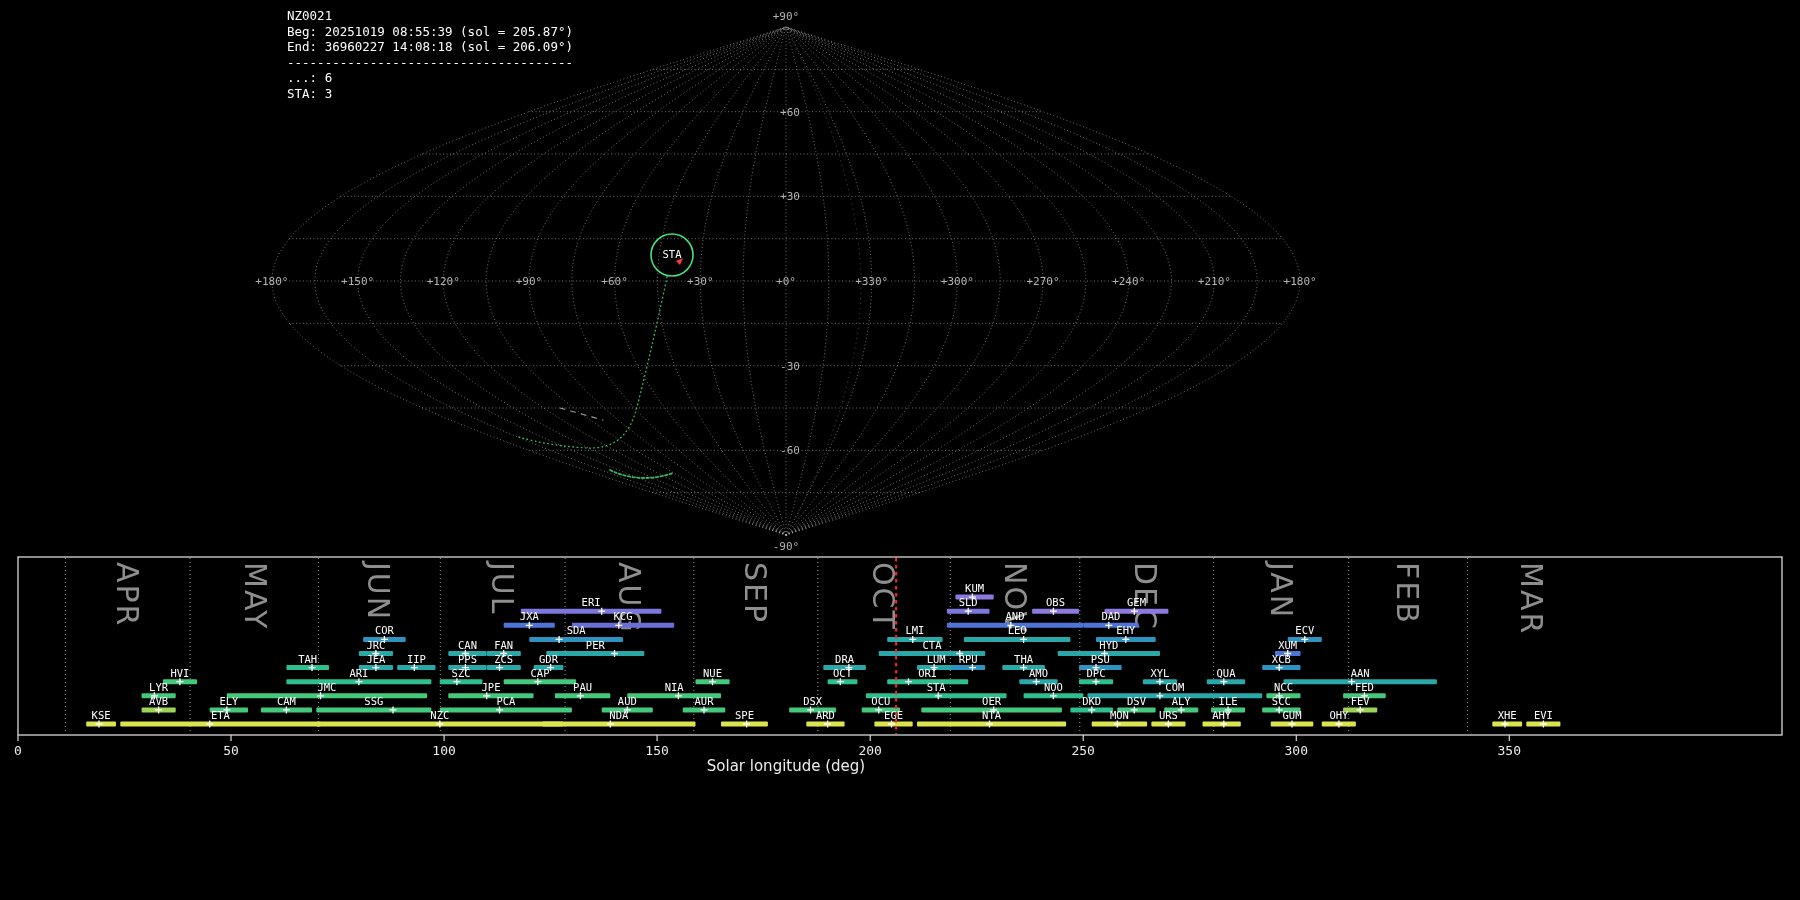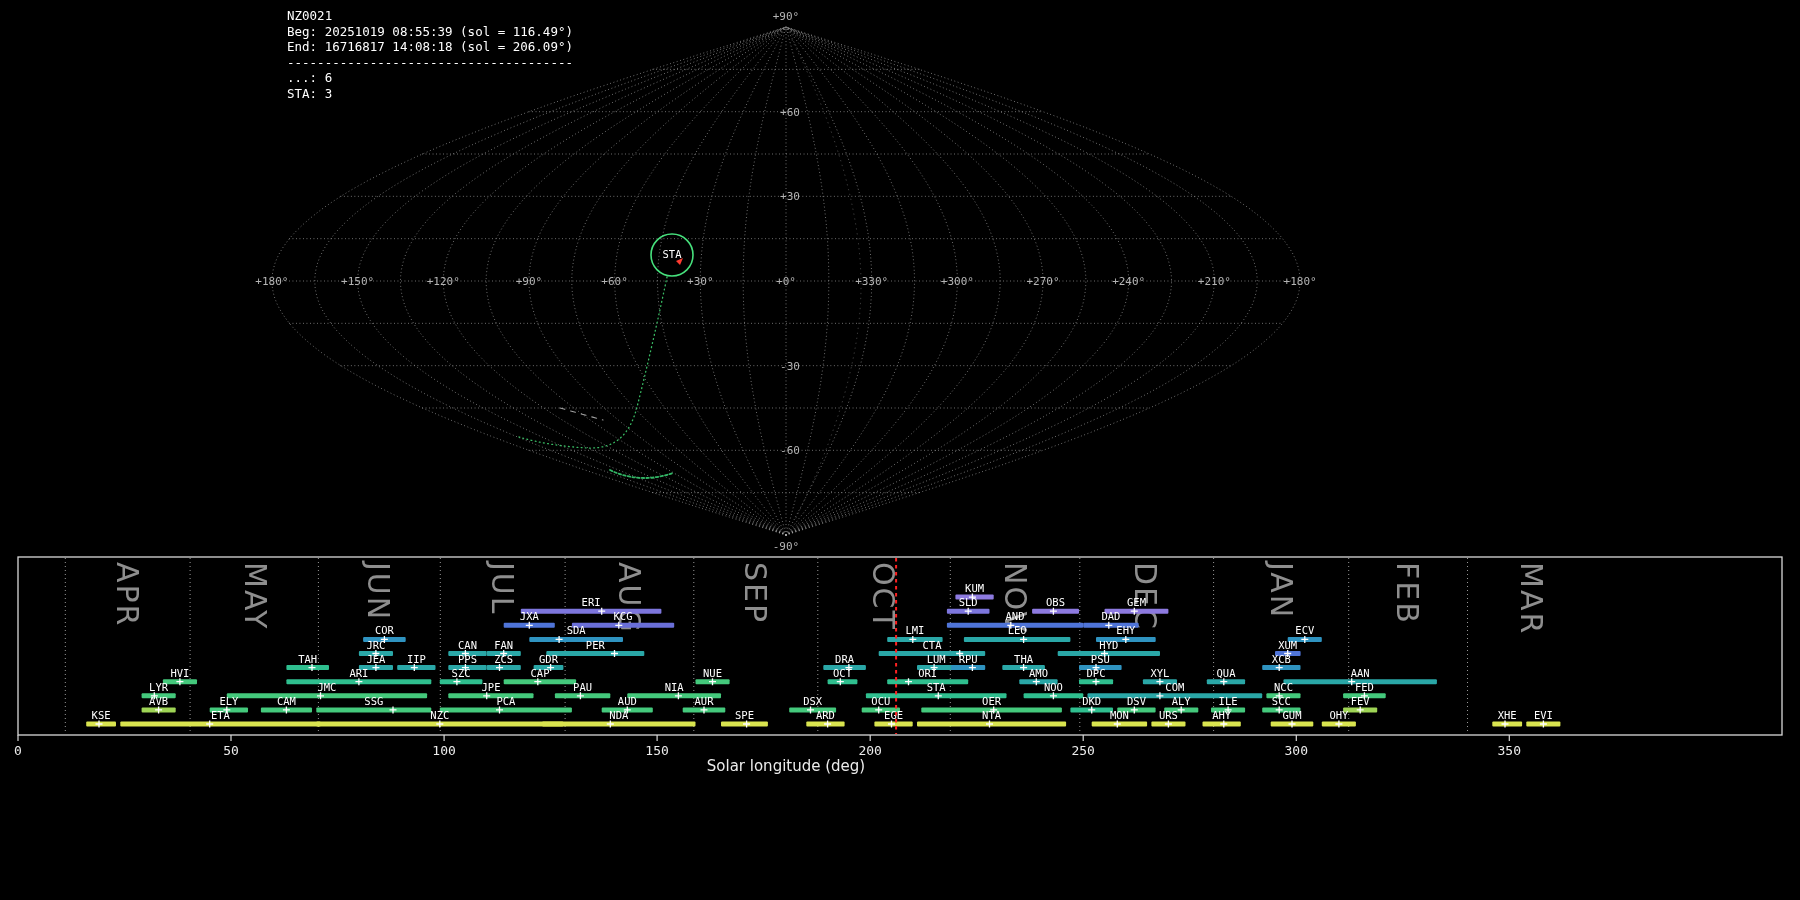--- a/index.html
+++ b/index.html
@@ -6,21 +6,21 @@
   body{width:1800px;height:900px;position:relative;overflow:hidden;
        font-family:"DejaVu Sans Mono",monospace;}
   .info-panel{position:absolute;left:275px;top:8px;color:#fff;
        font:12.5px/15.5px "DejaVu Sans Mono",monospace;white-space:pre;z-index:5;margin-left:12px;}
   #plot{position:absolute;left:0;top:0;}
 </style>
 </head>
 <body>
 
 <div class="screen">
-  <div class="info-panel" id="info-panel"><div>NZ0021</div><div>Beg: 20251019 08:55:39 (sol = 116.49°)</div><div>End: 16716817 14:08:18 (sol = 206.09°)</div><div>--------------------------------------</div><div>...: 6</div><div>STA: 3</div></div>
+  <div class="info-panel" id="info-panel"><div>NZ0021</div><div>Beg: 20251019 08:55:39 (sol = 205.87°)</div><div>End: 36960227 14:08:18 (sol = 206.09°)</div><div>--------------------------------------</div><div>...: 6</div><div>STA: 3</div></div>
   <svg id="plot" width="1800" height="900" viewBox="0 0 1800 900">
     <g id="skymap">
         <polyline points="786.0,535.0 803.9,529.3 821.9,523.7 839.7,518.0 857.5,512.4 875.3,506.8 892.9,501.1 910.4,495.5 927.7,489.8 944.9,484.2 961.8,478.5 978.6,472.9 995.1,467.3 1011.4,461.6 1027.3,456.0 1043.0,450.3 1058.4,444.7 1073.5,439.0 1088.2,433.4 1102.5,427.7 1116.4,422.1 1130.0,416.5 1143.1,410.8 1155.8,405.2 1168.0,399.5 1179.8,393.9 1191.1,388.2 1201.9,382.6 1212.2,376.9 1222.0,371.3 1231.2,365.7 1239.9,360.0 1248.1,354.4 1255.6,348.7 1262.6,343.1 1269.1,337.4 1274.9,331.8 1280.2,326.2 1284.8,320.5 1288.8,314.9 1292.3,309.2 1295.1,303.6 1297.3,297.9 1298.8,292.3 1299.8,286.6 1300.1,281.0 1299.8,275.4 1298.8,269.7 1297.3,264.1 1295.1,258.4 1292.3,252.8 1288.8,247.1 1284.8,241.5 1280.2,235.8 1274.9,230.2 1269.1,224.6 1262.6,218.9 1255.6,213.3 1248.1,207.6 1239.9,202.0 1231.2,196.3 1222.0,190.7 1212.2,185.1 1201.9,179.4 1191.1,173.8 1179.8,168.1 1168.0,162.5 1155.8,156.8 1143.1,151.2 1130.0,145.5 1116.4,139.9 1102.5,134.3 1088.2,128.6 1073.5,123.0 1058.4,117.3 1043.0,111.7 1027.3,106.0 1011.4,100.4 995.1,94.7 978.6,89.1 961.8,83.5 944.9,77.8 927.7,72.2 910.4,66.5 892.9,60.9 875.3,55.2 857.5,49.6 839.7,44.0 821.9,38.3 803.9,32.7 786.0,27.0" fill="none" stroke="#a9a9a9" stroke-width="1" stroke-dasharray="0.1 3.4" stroke-linecap="round" opacity="0.72"></polyline>
         <polyline points="786.0,535.0 802.4,529.3 818.9,523.7 835.3,518.0 851.6,512.4 867.8,506.8 884.0,501.1 900.0,495.5 915.9,489.8 931.6,484.2 947.2,478.5 962.5,472.9 977.7,467.3 992.6,461.6 1007.2,456.0 1021.6,450.3 1035.7,444.7 1049.5,439.0 1063.0,433.4 1076.1,427.7 1088.9,422.1 1101.3,416.5 1113.4,410.8 1125.0,405.2 1136.2,399.5 1147.0,393.9 1157.3,388.2 1167.2,382.6 1176.7,376.9 1185.6,371.3 1194.1,365.7 1202.1,360.0 1209.5,354.4 1216.5,348.7 1222.9,343.1 1228.8,337.4 1234.2,331.8 1239.0,326.2 1243.2,320.5 1246.9,314.9 1250.1,309.2 1252.7,303.6 1254.7,297.9 1256.1,292.3 1257.0,286.6 1257.2,281.0 1257.0,275.4 1256.1,269.7 1254.7,264.1 1252.7,258.4 1250.1,252.8 1246.9,247.1 1243.2,241.5 1239.0,235.8 1234.2,230.2 1228.8,224.6 1222.9,218.9 1216.5,213.3 1209.5,207.6 1202.1,202.0 1194.1,196.3 1185.6,190.7 1176.7,185.1 1167.2,179.4 1157.3,173.8 1147.0,168.1 1136.2,162.5 1125.0,156.8 1113.4,151.2 1101.3,145.5 1088.9,139.9 1076.1,134.3 1063.0,128.6 1049.5,123.0 1035.7,117.3 1021.6,111.7 1007.2,106.0 992.6,100.4 977.7,94.7 962.5,89.1 947.2,83.5 931.6,77.8 915.9,72.2 900.0,66.5 884.0,60.9 867.8,55.2 851.6,49.6 835.3,44.0 818.9,38.3 802.4,32.7 786.0,27.0" fill="none" stroke="#a9a9a9" stroke-width="1" stroke-dasharray="0.1 3.4" stroke-linecap="round" opacity="0.72"></polyline>
         <polyline points="786.0,535.0 801.0,529.3 815.9,523.7 830.8,518.0 845.6,512.4 860.4,506.8 875.1,501.1 889.6,495.5 904.1,489.8 918.4,484.2 932.5,478.5 946.5,472.9 960.2,467.3 973.8,461.6 987.1,456.0 1000.2,450.3 1013.0,444.7 1025.6,439.0 1037.8,433.4 1049.7,427.7 1061.4,422.1 1072.7,416.5 1083.6,410.8 1094.2,405.2 1104.4,399.5 1114.2,393.9 1123.6,388.2 1132.6,382.6 1141.2,376.9 1149.3,371.3 1157.0,365.7 1164.3,360.0 1171.0,354.4 1177.4,348.7 1183.2,343.1 1188.6,337.4 1193.4,331.8 1197.8,326.2 1201.7,320.5 1205.0,314.9 1207.9,309.2 1210.2,303.6 1212.1,297.9 1213.4,292.3 1214.1,286.6 1214.4,281.0 1214.1,275.4 1213.4,269.7 1212.1,264.1 1210.2,258.4 1207.9,252.8 1205.0,247.1 1201.7,241.5 1197.8,235.8 1193.4,230.2 1188.6,224.6 1183.2,218.9 1177.4,213.3 1171.0,207.6 1164.3,202.0 1157.0,196.3 1149.3,190.7 1141.2,185.1 1132.6,179.4 1123.6,173.8 1114.2,168.1 1104.4,162.5 1094.2,156.8 1083.6,151.2 1072.7,145.5 1061.4,139.9 1049.7,134.3 1037.8,128.6 1025.6,123.0 1013.0,117.3 1000.2,111.7 987.1,106.0 973.8,100.4 960.2,94.7 946.5,89.1 932.5,83.5 918.4,77.8 904.1,72.2 889.6,66.5 875.1,60.9 860.4,55.2 845.6,49.6 830.8,44.0 815.9,38.3 801.0,32.7 786.0,27.0" fill="none" stroke="#a9a9a9" stroke-width="1" stroke-dasharray="0.1 3.4" stroke-linecap="round" opacity="0.72"></polyline>
         <polyline points="786.0,535.0 799.5,529.3 812.9,523.7 826.3,518.0 839.7,512.4 853.0,506.8 866.2,501.1 879.3,495.5 892.3,489.8 905.1,484.2 917.9,478.5 930.4,472.9 942.8,467.3 955.0,461.6 967.0,456.0 978.8,450.3 990.3,444.7 1001.6,439.0 1012.6,433.4 1023.4,427.7 1033.8,422.1 1044.0,416.5 1053.8,410.8 1063.3,405.2 1072.5,399.5 1081.4,393.9 1089.8,388.2 1097.9,382.6 1105.6,376.9 1113.0,371.3 1119.9,365.7 1126.4,360.0 1132.5,354.4 1138.2,348.7 1143.5,343.1 1148.3,337.4 1152.7,331.8 1156.6,326.2 1160.1,320.5 1163.1,314.9 1165.7,309.2 1167.8,303.6 1169.4,297.9 1170.6,292.3 1171.3,286.6 1171.6,281.0 1171.3,275.4 1170.6,269.7 1169.4,264.1 1167.8,258.4 1165.7,252.8 1163.1,247.1 1160.1,241.5 1156.6,235.8 1152.7,230.2 1148.3,224.6 1143.5,218.9 1138.2,213.3 1132.5,207.6 1126.4,202.0 1119.9,196.3 1113.0,190.7 1105.6,185.1 1097.9,179.4 1089.8,173.8 1081.4,168.1 1072.5,162.5 1063.3,156.8 1053.8,151.2 1044.0,145.5 1033.8,139.9 1023.4,134.3 1012.6,128.6 1001.6,123.0 990.3,117.3 978.8,111.7 967.0,106.0 955.0,100.4 942.8,94.7 930.4,89.1 917.9,83.5 905.1,77.8 892.3,72.2 879.3,66.5 866.2,60.9 853.0,55.2 839.7,49.6 826.3,44.0 812.9,38.3 799.5,32.7 786.0,27.0" fill="none" stroke="#a9a9a9" stroke-width="1" stroke-dasharray="0.1 3.4" stroke-linecap="round" opacity="0.72"></polyline>
         <polyline points="786.0,535.0 798.0,529.3 809.9,523.7 821.8,518.0 833.7,512.4 845.5,506.8 857.3,501.1 868.9,495.5 880.5,489.8 891.9,484.2 903.2,478.5 914.4,472.9 925.4,467.3 936.2,461.6 946.9,456.0 957.4,450.3 967.6,444.7 977.6,439.0 987.4,433.4 997.0,427.7 1006.3,422.1 1015.3,416.5 1024.1,410.8 1032.5,405.2 1040.7,399.5 1048.5,393.9 1056.1,388.2 1063.3,382.6 1070.1,376.9 1076.6,371.3 1082.8,365.7 1088.6,360.0 1094.0,354.4 1099.1,348.7 1103.8,343.1 1108.1,337.4 1111.9,331.8 1115.4,326.2 1118.5,320.5 1121.2,314.9 1123.5,309.2 1125.4,303.6 1126.8,297.9 1127.9,292.3 1128.5,286.6 1128.7,281.0 1128.5,275.4 1127.9,269.7 1126.8,264.1 1125.4,258.4 1123.5,252.8 1121.2,247.1 1118.5,241.5 1115.4,235.8 1111.9,230.2 1108.1,224.6 1103.8,218.9 1099.1,213.3 1094.0,207.6 1088.6,202.0 1082.8,196.3 1076.6,190.7 1070.1,185.1 1063.3,179.4 1056.1,173.8 1048.5,168.1 1040.7,162.5 1032.5,156.8 1024.1,151.2 1015.3,145.5 1006.3,139.9 997.0,134.3 987.4,128.6 977.6,123.0 967.6,117.3 957.4,111.7 946.9,106.0 936.2,100.4 925.4,94.7 914.4,89.1 903.2,83.5 891.9,77.8 880.5,72.2 868.9,66.5 857.3,60.9 845.5,55.2 833.7,49.6 821.8,44.0 809.9,38.3 798.0,32.7 786.0,27.0" fill="none" stroke="#a9a9a9" stroke-width="1" stroke-dasharray="0.1 3.4" stroke-linecap="round" opacity="0.72"></polyline>
         <polyline points="786.0,535.0 796.5,529.3 806.9,523.7 817.3,518.0 827.7,512.4 838.1,506.8 848.3,501.1 858.5,495.5 868.7,489.8 878.7,484.2 888.6,478.5 898.3,472.9 908.0,467.3 917.5,461.6 926.8,456.0 935.9,450.3 944.9,444.7 953.7,439.0 962.3,433.4 970.6,427.7 978.8,422.1 986.7,416.5 994.3,410.8 1001.7,405.2 1008.9,399.5 1015.7,393.9 1022.3,388.2 1028.6,382.6 1034.6,376.9 1040.3,371.3 1045.7,365.7 1050.8,360.0 1055.5,354.4 1060.0,348.7 1064.0,343.1 1067.8,337.4 1071.2,331.8 1074.3,326.2 1077.0,320.5 1079.3,314.9 1081.3,309.2 1083.0,303.6 1084.2,297.9 1085.1,292.3 1085.7,286.6 1085.9,281.0 1085.7,275.4 1085.1,269.7 1084.2,264.1 1083.0,258.4 1081.3,252.8 1079.3,247.1 1077.0,241.5 1074.3,235.8 1071.2,230.2 1067.8,224.6 1064.0,218.9 1060.0,213.3 1055.5,207.6 1050.8,202.0 1045.7,196.3 1040.3,190.7 1034.6,185.1 1028.6,179.4 1022.3,173.8 1015.7,168.1 1008.9,162.5 1001.7,156.8 994.3,151.2 986.7,145.5 978.8,139.9 970.6,134.3 962.3,128.6 953.7,123.0 944.9,117.3 935.9,111.7 926.8,106.0 917.5,100.4 908.0,94.7 898.3,89.1 888.6,83.5 878.7,77.8 868.7,72.2 858.5,66.5 848.3,60.9 838.1,55.2 827.7,49.6 817.3,44.0 806.9,38.3 796.5,32.7 786.0,27.0" fill="none" stroke="#a9a9a9" stroke-width="1" stroke-dasharray="0.1 3.4" stroke-linecap="round" opacity="0.72"></polyline>
         <polyline points="786.0,535.0 795.0,529.3 803.9,523.7 812.9,518.0 821.8,512.4 830.6,506.8 839.4,501.1 848.2,495.5 856.8,489.8 865.4,484.2 873.9,478.5 882.3,472.9 890.5,467.3 898.7,461.6 906.7,456.0 914.5,450.3 922.2,444.7 929.7,439.0 937.1,433.4 944.2,427.7 951.2,422.1 958.0,416.5 964.6,410.8 970.9,405.2 977.0,399.5 982.9,393.9 988.6,388.2 993.9,382.6 999.1,376.9 1004.0,371.3 1008.6,365.7 1013.0,360.0 1017.0,354.4 1020.8,348.7 1024.3,343.1 1027.5,337.4 1030.5,331.8 1033.1,326.2 1035.4,320.5 1037.4,314.9 1039.1,309.2 1040.5,303.6 1041.6,297.9 1042.4,292.3 1042.9,286.6 1043.0,281.0 1042.9,275.4 1042.4,269.7 1041.6,264.1 1040.5,258.4 1039.1,252.8 1037.4,247.1 1035.4,241.5 1033.1,235.8 1030.5,230.2 1027.5,224.6 1024.3,218.9 1020.8,213.3 1017.0,207.6 1013.0,202.0 1008.6,196.3 1004.0,190.7 999.1,185.1 993.9,179.4 988.6,173.8 982.9,168.1 977.0,162.5 970.9,156.8 964.6,151.2 958.0,145.5 951.2,139.9 944.2,134.3 937.1,128.6 929.7,123.0 922.2,117.3 914.5,111.7 906.7,106.0 898.7,100.4 890.5,94.7 882.3,89.1 873.9,83.5 865.4,77.8 856.8,72.2 848.2,66.5 839.4,60.9 830.6,55.2 821.8,49.6 812.9,44.0 803.9,38.3 795.0,32.7 786.0,27.0" fill="none" stroke="#a9a9a9" stroke-width="1" stroke-dasharray="0.1 3.4" stroke-linecap="round" opacity="0.72"></polyline>
         <polyline points="786.0,535.0 793.5,529.3 800.9,523.7 808.4,518.0 815.8,512.4 823.2,506.8 830.5,501.1 837.8,495.5 845.0,489.8 852.2,484.2 859.3,478.5 866.2,472.9 873.1,467.3 879.9,461.6 886.6,456.0 893.1,450.3 899.5,444.7 905.8,439.0 911.9,433.4 917.9,427.7 923.7,422.1 929.3,416.5 934.8,410.8 940.1,405.2 945.2,399.5 950.1,393.9 954.8,388.2 959.3,382.6 963.6,376.9 967.7,371.3 971.5,365.7 975.1,360.0 978.5,354.4 981.7,348.7 984.6,343.1 987.3,337.4 989.7,331.8 991.9,326.2 993.8,320.5 995.5,314.9 996.9,309.2 998.1,303.6 999.0,297.9 999.7,292.3 1000.1,286.6 1000.2,281.0 1000.1,275.4 999.7,269.7 999.0,264.1 998.1,258.4 996.9,252.8 995.5,247.1 993.8,241.5 991.9,235.8 989.7,230.2 987.3,224.6 984.6,218.9 981.7,213.3 978.5,207.6 975.1,202.0 971.5,196.3 967.7,190.7 963.6,185.1 959.3,179.4 954.8,173.8 950.1,168.1 945.2,162.5 940.1,156.8 934.8,151.2 929.3,145.5 923.7,139.9 917.9,134.3 911.9,128.6 905.8,123.0 899.5,117.3 893.1,111.7 886.6,106.0 879.9,100.4 873.1,94.7 866.2,89.1 859.3,83.5 852.2,77.8 845.0,72.2 837.8,66.5 830.5,60.9 823.2,55.2 815.8,49.6 808.4,44.0 800.9,38.3 793.5,32.7 786.0,27.0" fill="none" stroke="#a9a9a9" stroke-width="1" stroke-dasharray="0.1 3.4" stroke-linecap="round" opacity="0.72"></polyline>

